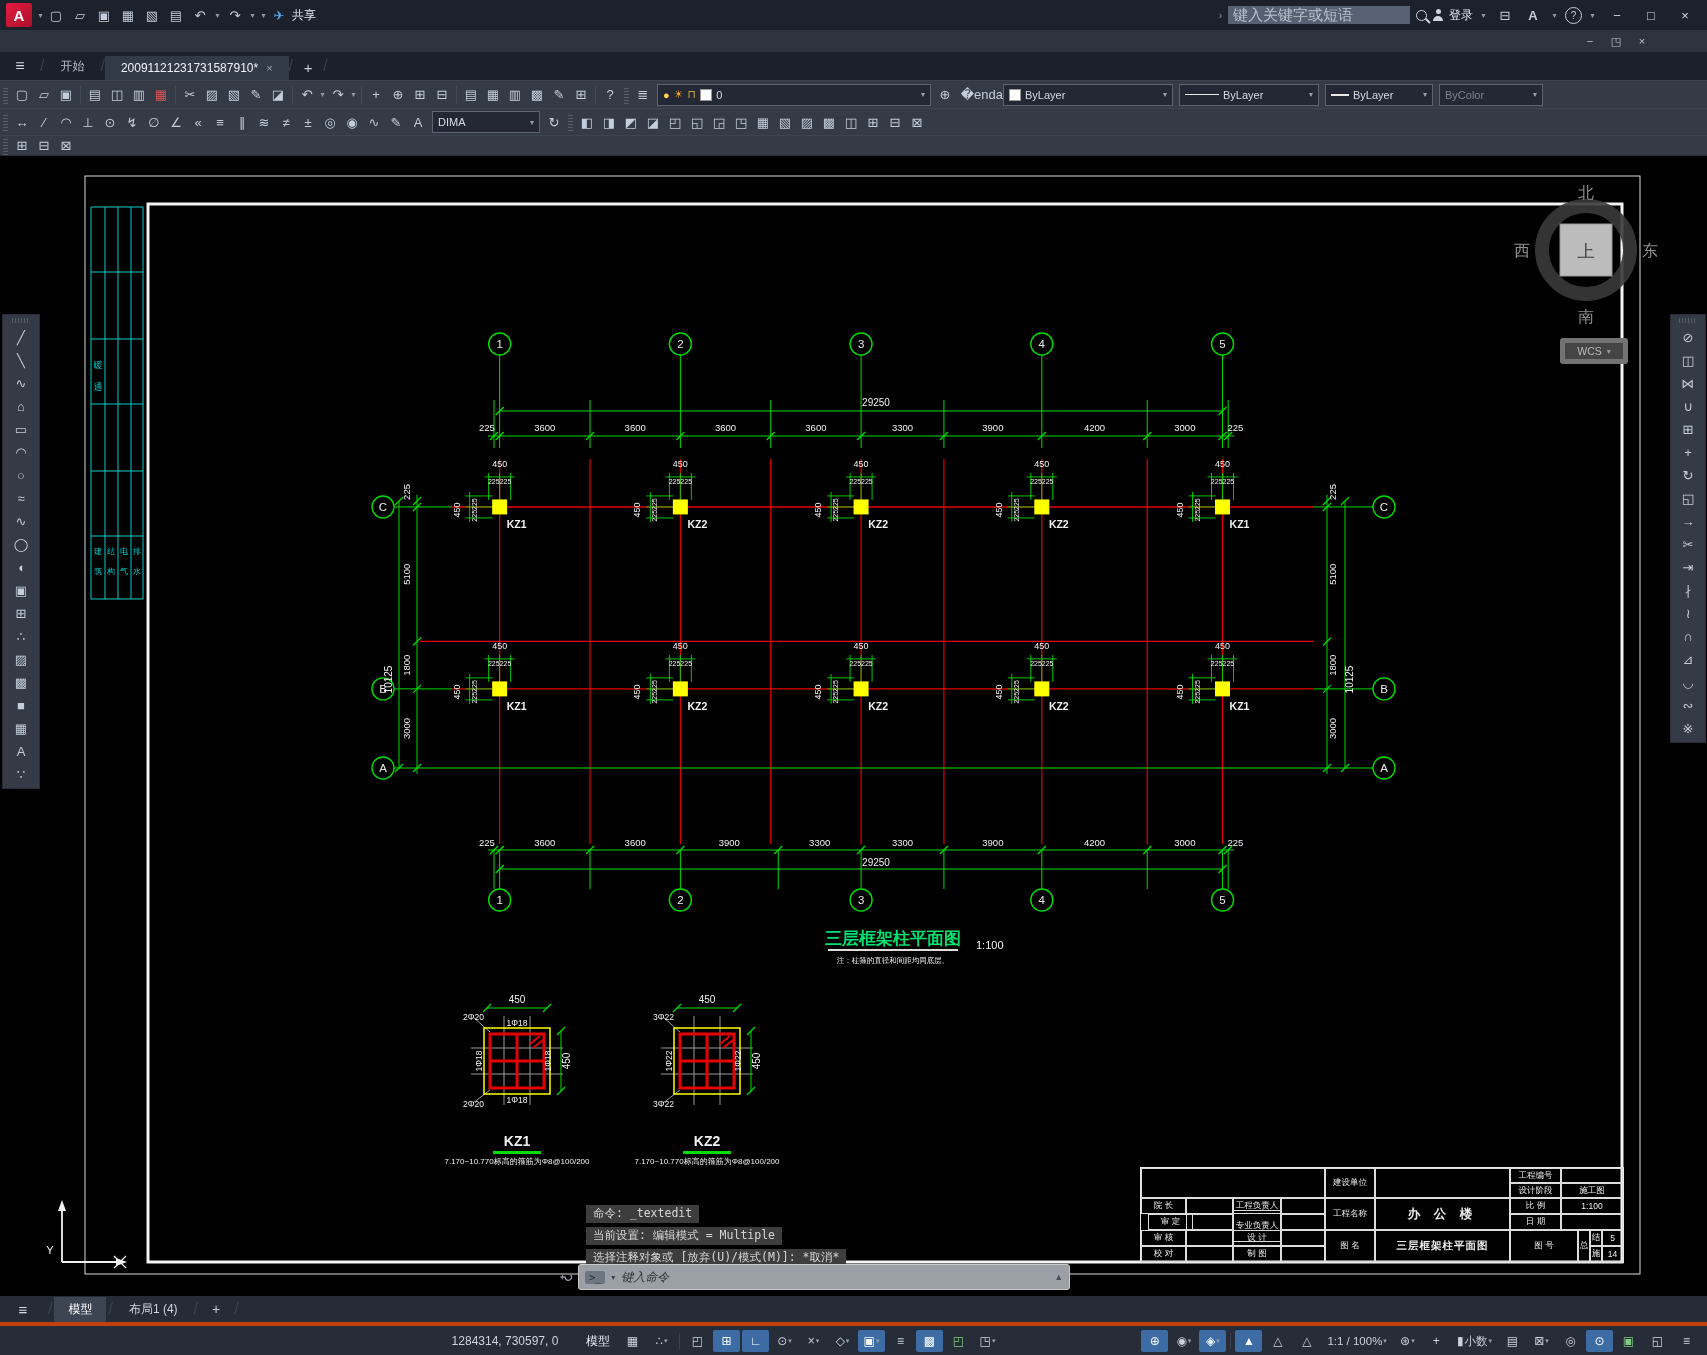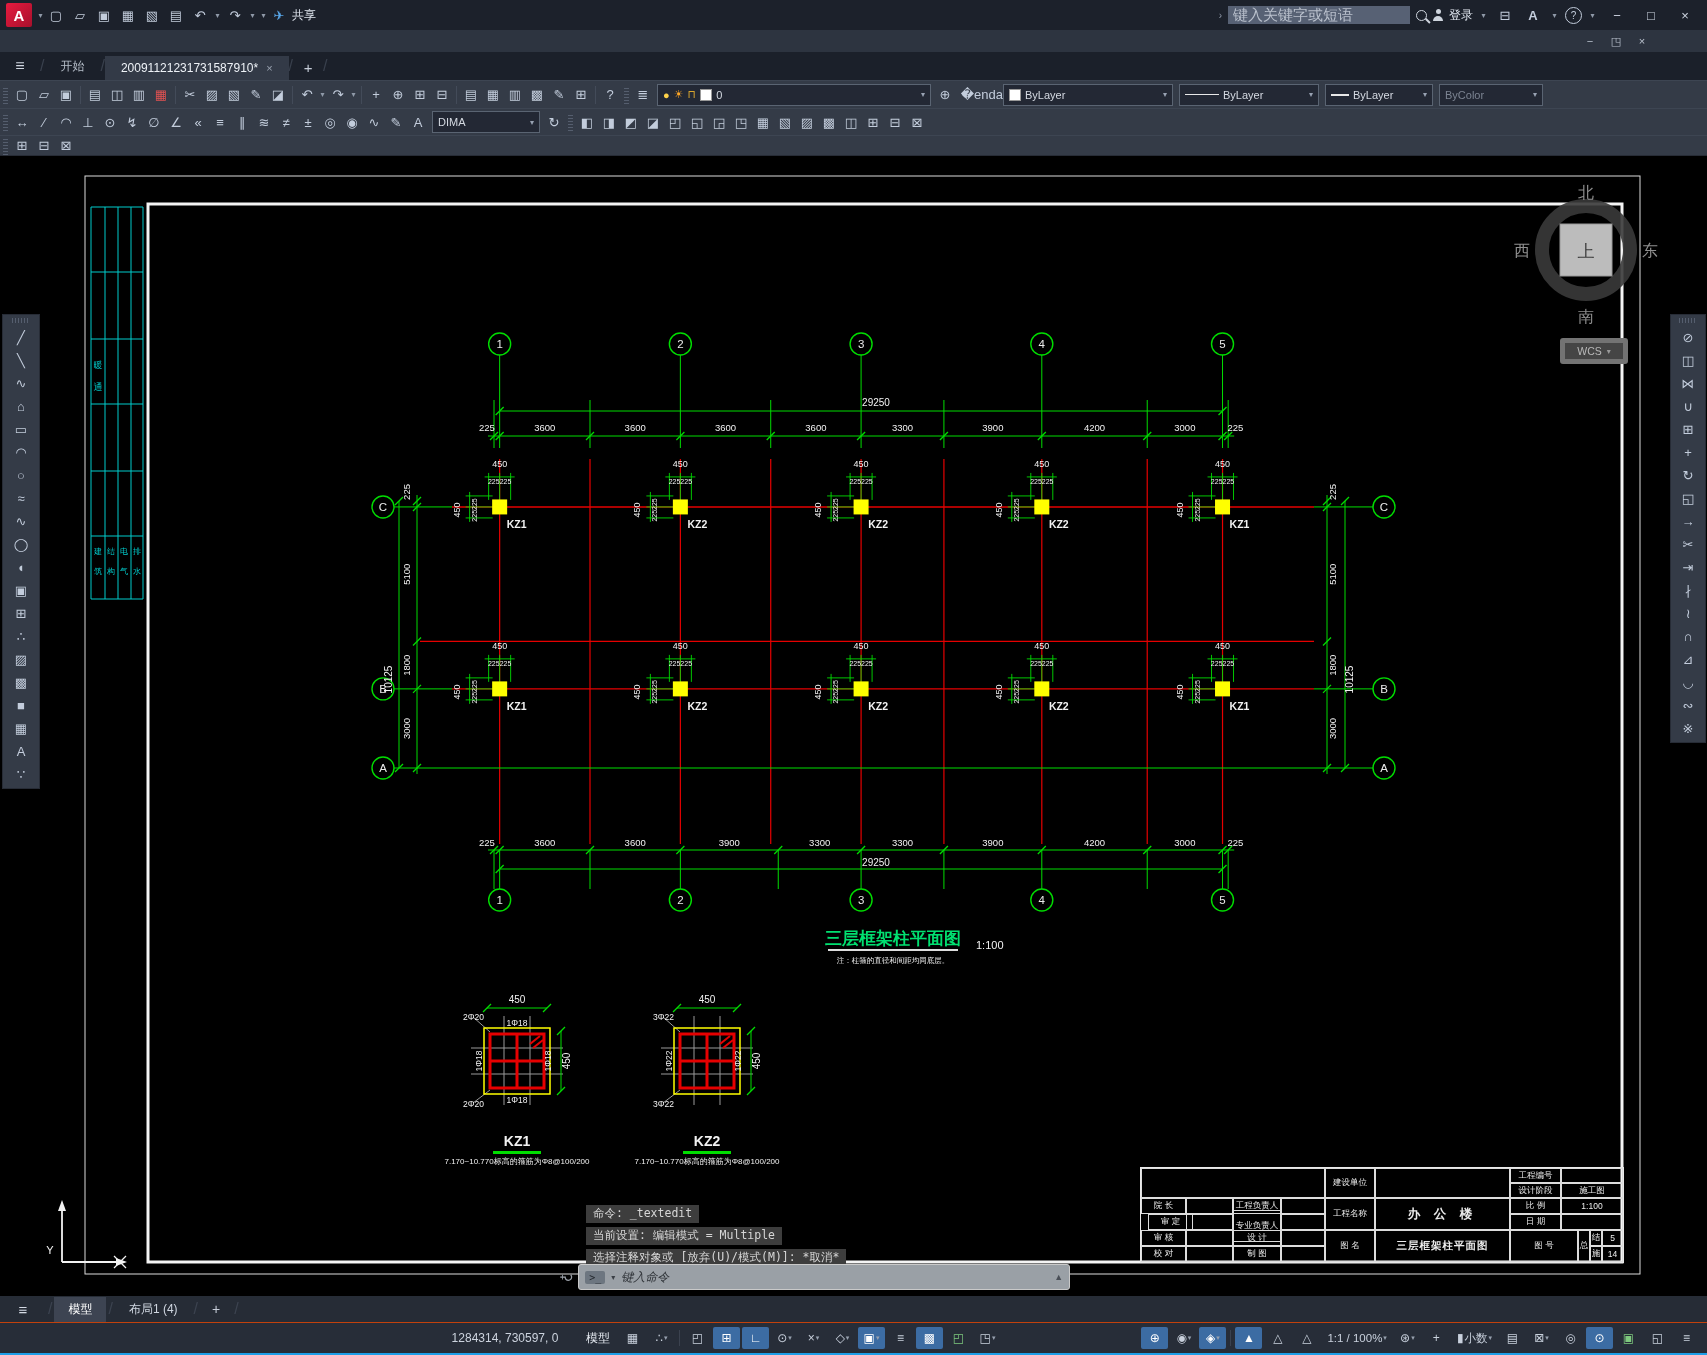--- a/index.html
+++ b/index.html
@@ -75,21 +75,21 @@
   .cmd-text{font-size:12px;font-style:italic;color:#2f3338;}
   .cmd-up{margin-left:auto;font-size:9px;color:#4a4f57;}
   
   .layouttabs{height:26px;background:#262c36;display:flex;align-items:center;color:#cfd6e0;}
   .lt-menu{width:46px;text-align:center;font-size:15px;color:#d4dae4;}
   .ltab{padding:4px 14px;font-size:12px;}
   .ltab.active{background:#3d4452;color:#fff;}
   .lt-slash{color:#3c4350;margin:0 2px;}
   .lt-plus{padding:0 12px;font-size:14px;color:#c6cdd8;}
   
-  .statusbar{height:30px;background:#272d38;display:flex;align-items:center;border-top:1px solid #c2410c;}
+  .statusbar{height:30px;background:#272d38;display:flex;align-items:center;border-top:4px solid #c2410c;}
   .coords{margin-left:432px;width:146px;text-align:center;font-size:12px;color:#ccd3de;}
   .sb{min-width:23px;height:22px;margin:0 1px;display:flex;align-items:center;justify-content:center;
       color:#c9d1dd;font-size:12px;border-radius:2px;gap:1px;padding:0 2px;}
   .sb.a{background:#3c6ca3;color:#fff;}
   .sb.g{color:#7ec97e;}
   .sb .car{font-size:7px;color:#97a0ae;}
   .sb.txt{font-size:11.5px;padding:0 5px;}
   .sbsep{width:1px;height:16px;background:#3b424f;margin:0 3px;}
   .sright{margin-left:auto;display:flex;align-items:center;padding-right:6px;}
   .model-btn{font-size:12px;color:#e2e7ee;padding:0 8px;height:22px;display:flex;align-items:center;}

